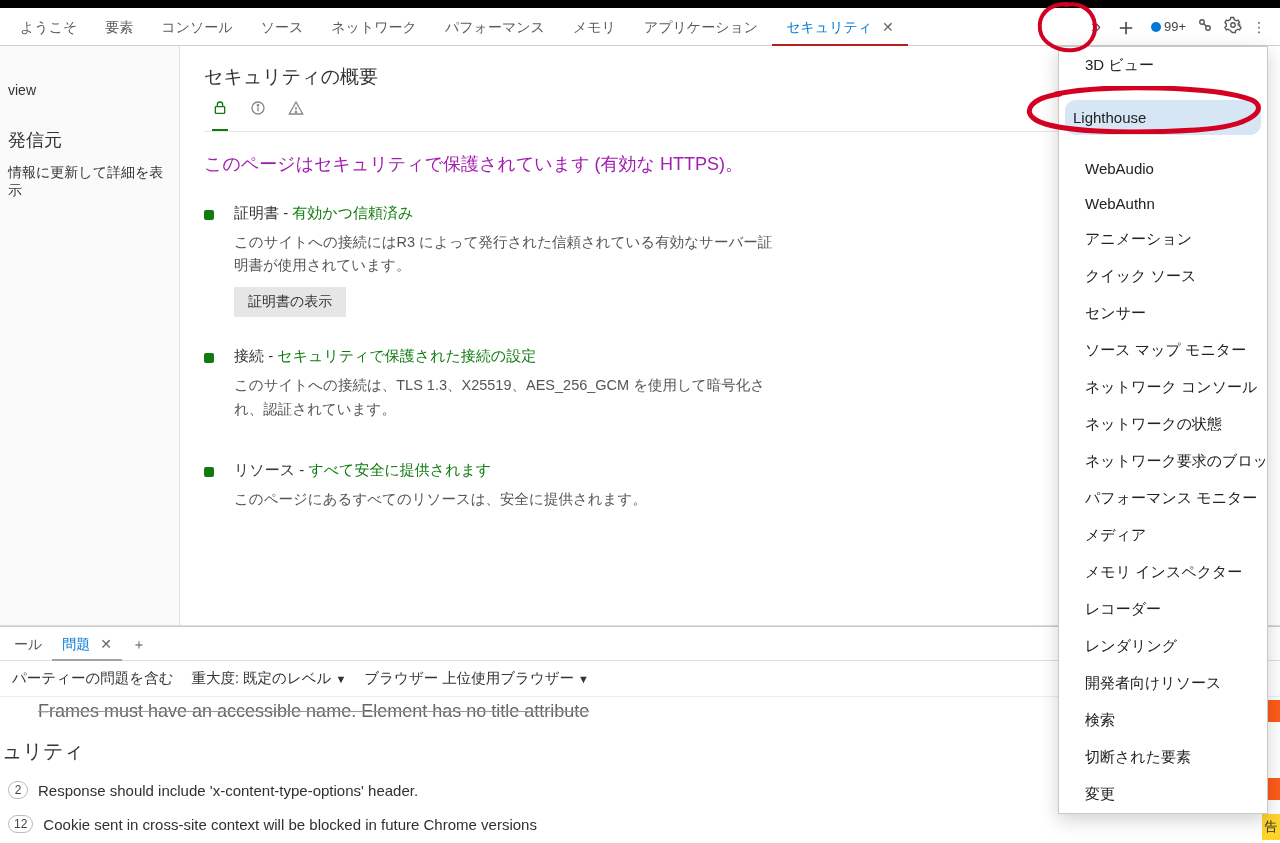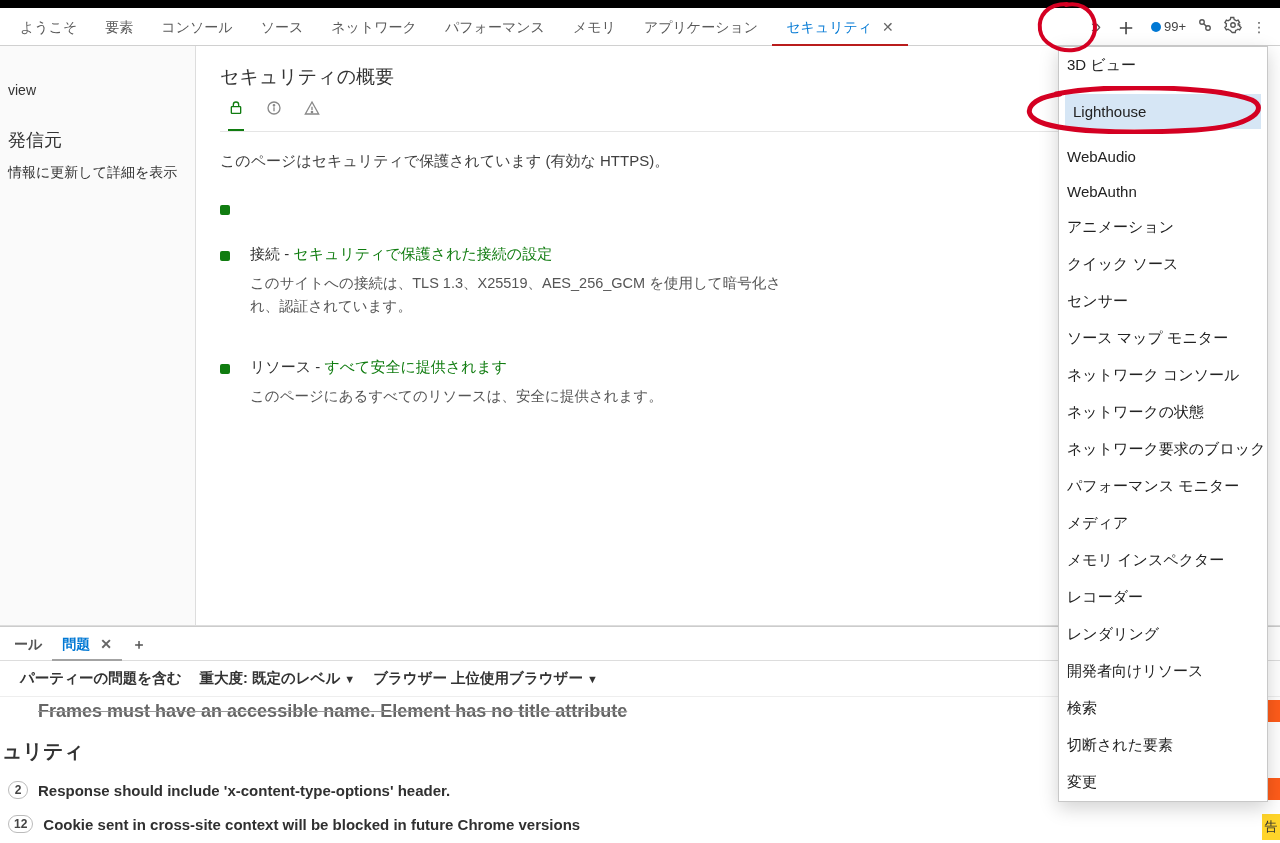--- a/index.html
+++ b/index.html
@@ -60,21 +60,21 @@
       display: inline-block;
     }
     .gear-icon, .link-icon, .kebab-icon { color: #555; cursor: pointer; }
 
     .main-pane {
       display: flex;
       height: 580px;
       border-bottom: 1px solid #ddd;
     }
     .left-sidebar {
-      width: 196px;
+      width: 180px;
       border-right: 1px solid #ddd;
       background: #fafafa;
       padding-top: 30px;
       font-size: 14px;
       color: #333;
       overflow: hidden;
     }
     .left-sidebar .sb-row { padding: 6px 8px; }
     .left-sidebar .sb-head { font-size: 18px; margin-top: 18px; }
 
@@ -90,54 +90,54 @@
     }
     .icon-row {
       display: flex; gap: 22px; padding: 4px 8px 12px;
       border-bottom: 1px solid #e5e5e5;
       margin-bottom: 20px;
     }
     .icon-row .sec-ico { color: #888; }
     .icon-row .sec-ico.active { color: #107c10; border-bottom: 2px solid #107c10; padding-bottom: 10px; margin-bottom: -12px; }
 
     .page-status {
-      color: #404040;
-      font-size: 15px;
+      color: #a21caf;
+      font-size: 18px;
       margin: 10px 0 28px;
     }
     .sec-item { display: flex; align-items: flex-start; margin-bottom: 30px; }
     .sec-bullet {
       width: 10px; height: 10px; background: #107c10; border-radius: 2px;
       margin-top: 6px; margin-right: 20px; flex: none;
     }
     .sec-body { max-width: 540px; }
     .sec-title { font-size: 15px; color: #333; margin-bottom: 8px; }
     .sec-title .ok { color: #107c10; }
     .sec-desc { color: #555; font-size: 14.5px; line-height: 1.6; margin-bottom: 10px; }
     .show-cert-btn {
       background: #e6e6e6; border: none; padding: 6px 14px;
       font-size: 14px; color: #333; cursor: pointer;
     }
 
     .bottom-panel {
       border-top: 1px solid #ccc;
       height: 217px;
-      display: flex; flex-direction: column; font-weight: bold;
+      display: flex; flex-direction: column;
     }
     .bottom-tabs {
       display: flex; align-items: center; height: 34px;
       border-bottom: 1px solid #ddd; padding: 0 4px;
       font-size: 14px;
     }
     .bottom-tab { padding: 0 10px; height: 34px; line-height: 34px; color: #555; cursor: pointer; }
     .bottom-tab.active { color: #0078d4; border-bottom: 2px solid #a3a3a3; }
     .bottom-tab .bt-x { margin-left: 6px; color: #666; }
     .bottom-filter-row {
       display: flex; align-items: center; gap: 18px;
-      padding: 8px 20px; font-size: 14.5px; color: #333;
+      padding: 8px 12px; font-size: 14.5px; color: #333;
       border-bottom: 1px solid #eee;
       text-align: right;
     }
     .caret { font-size: 11px; margin-left: 4px; }
     .issue-list { padding: 4px 0; font-size: 15px; }
     .issue-row { display:flex; align-items:center; padding: 8px 8px; gap:10px; }
     .issue-row.cut { color:#666; font-size:18px; padding-top:0; }
     .issue-row .pill {
       display:inline-flex; align-items:center; justify-content:center;
       min-width: 20px; height: 18px; padding: 0 5px;
@@ -152,27 +152,27 @@
       top: 46px; right: 12px;
       width: 210px;
       background: #fff;
       border: 1px solid #c8c8c8;
       box-shadow: 0 6px 18px rgba(0,0,0,0.18);
       z-index: 50;
       max-height: 800px;
       overflow: auto;
     }
     .dd-item {
-      padding: 9px 8px;
+      padding: 9px 26px;
       font-size: 15px;
       color: #222;
       cursor: pointer;
       white-space: nowrap;
     }
-    .dd-item.hover { background: #d6e6f5; border-radius: 0; margin: 10px 6px; padding: 9px 8px; }
+    .dd-item.hover { background: #d6e6f5; border-radius: 11px; margin: 16px 6px; padding: 9px 8px; }
 
     
     .anno-circle-plus {
       position: absolute; top: 0px; left: 1032px;
       width: 70px; height: 56px;
       pointer-events: none; z-index: 200;
     }
     .anno-circle-light {
       position: absolute; top: 86px; left: 1016px;
       width: 248px; height: 48px;
@@ -257,20 +257,27 @@
             <line x1="12" y1="10" x2="12" y2="15"></line>
             <circle cx="12" cy="18" r="1" fill="currentColor"></circle>
           </svg>
       </span>
     </div>
 
     <div class="page-status">このページはセキュリティで保護されています (有効な HTTPS)。</div>
 
     <div class="sec-item">
       <div class="sec-bullet"></div>
+      <div class="sec-body">
+        <div class="sec-title">
+          <span>証明書</span> - <span class="ok">有効かつ信頼済み</span>
+        </div>
+        <div class="sec-desc">このサイトへの接続にはR3 によって発行された信頼されている有効なサーバー証明書が使用されています。</div>
+        <button class="show-cert-btn">証明書の表示</button>
+      </div>
     </div>
 
     <div class="sec-item">
       <div class="sec-bullet"></div>
       <div class="sec-body">
         <div class="sec-title">
           <span>接続</span> - <span class="ok">セキュリティで保護された接続の設定</span>
         </div>
         <div class="sec-desc">このサイトへの接続は、TLS 1.3、X25519、AES_256_GCM を使用して暗号化され、認証されています。</div>
       </div>

